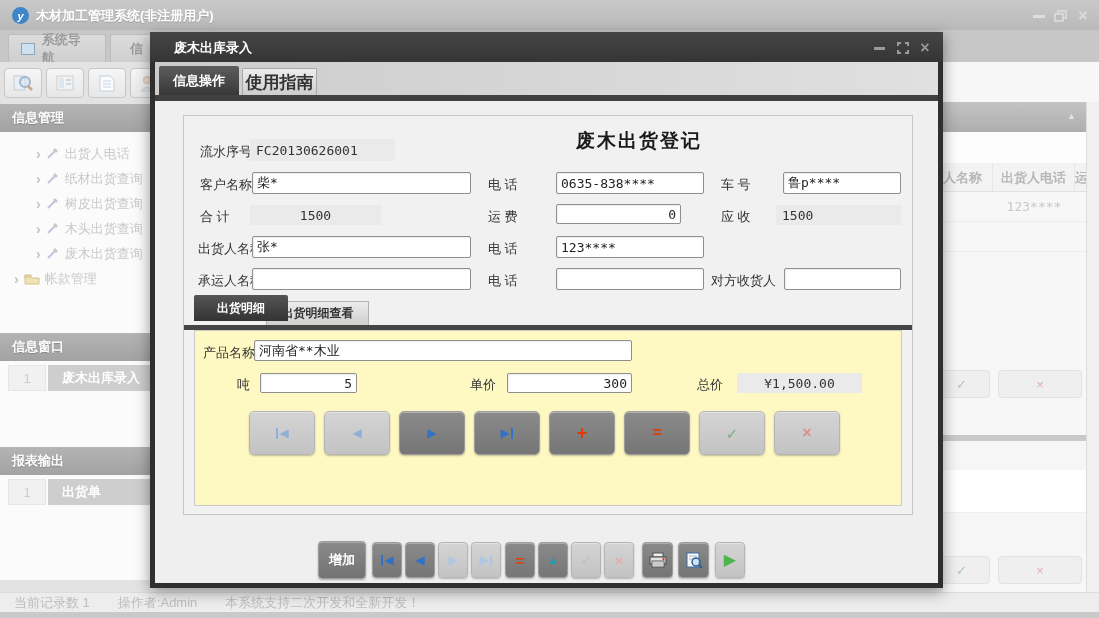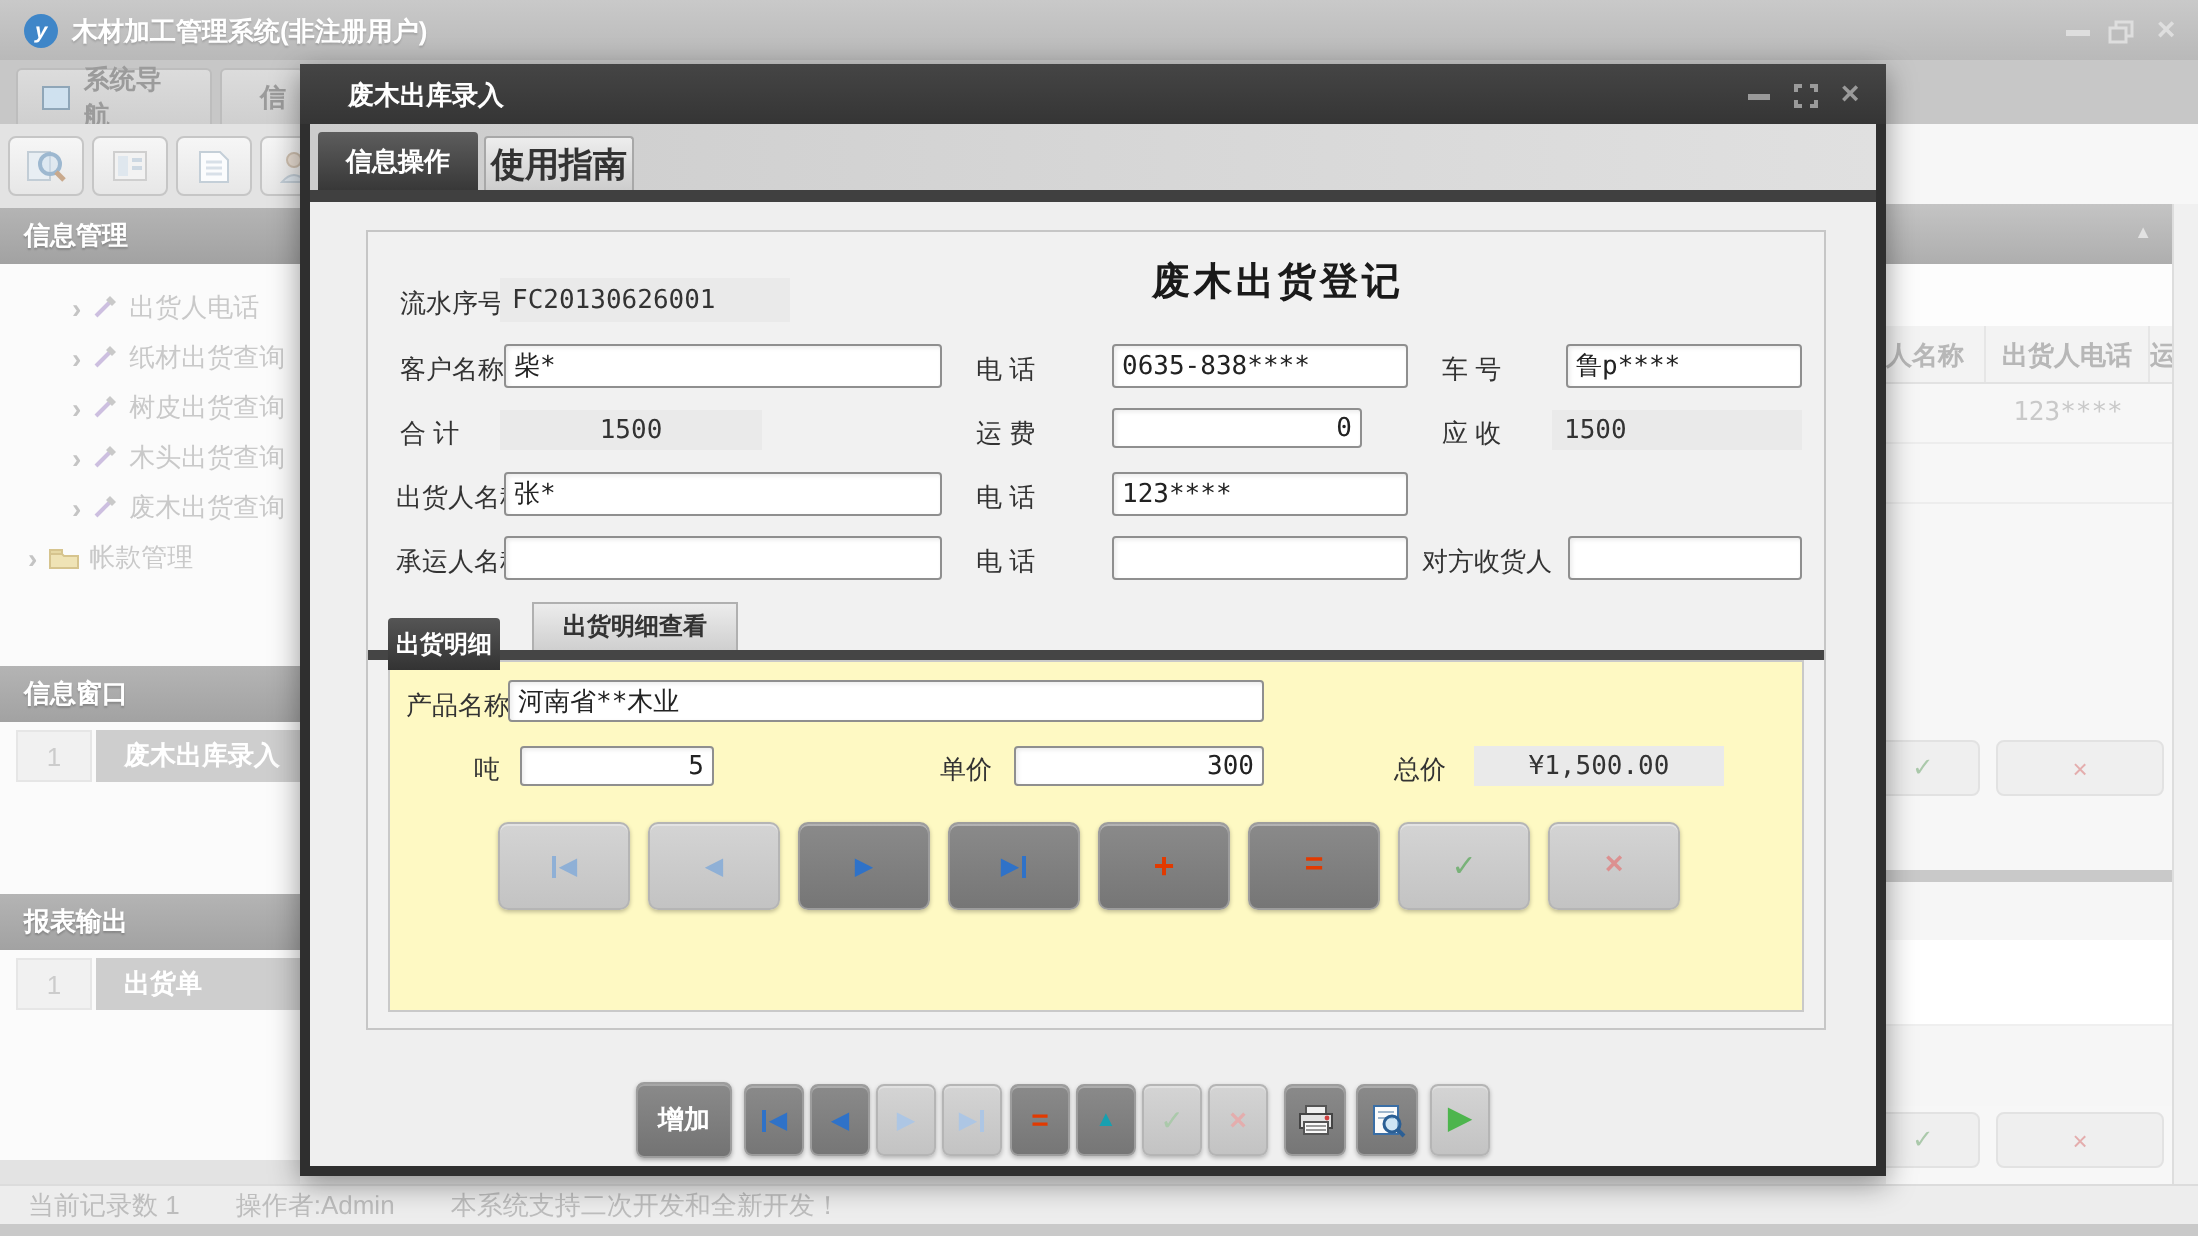--- a/index.html
+++ b/index.html
@@ -92,21 +92,21 @@
     border:1px solid #c6c6c6; background:#f1f1f1; }
   .flabel { position:absolute; font-size:13px; color:#333; white-space:nowrap; }
   .tinput { position:absolute; height:22px; background:#fff; border:1px solid #8f8f8f;
     border-radius:2px; font:13px "DejaVu Sans Mono",monospace; color:#222; padding:0 4px;
     box-shadow:inset 1px 1px 2px rgba(0,0,0,.08); }
   .rofield { position:absolute; background:#eaeaea; color:#333;
     font:13px "DejaVu Sans Mono",monospace; display:flex; align-items:center; padding:0 6px; }
   .form-heading { position:absolute; left:340px; top:12px; width:230px; text-align:center;
     font-size:19px; font-weight:bold; color:#1a1a1a; letter-spacing:2px; }
 
-  .dtab-active { position:absolute; left:10px; top:193px; width:56px; height:26px;
+  .dtab-active { position:absolute; left:10px; top:179px; width:94px; height:26px;
     background:linear-gradient(#555,#333); color:#fff; font-weight:bold; font-size:12px;
     display:flex; align-items:center; justify-content:center; border-radius:2px 2px 0 0; z-index:2; }
   .dtab { position:absolute; left:82px; top:185px; width:103px; height:24px;
     background:linear-gradient(#ececec,#cfcfcf); border:1px solid #b0b0b0; border-bottom:none;
     color:#333; font-weight:bold; font-size:12px; display:flex; align-items:center; justify-content:center; }
   .dtab-sep { position:absolute; left:0; top:209px; width:728px; height:5px; background:#454545; }
   .detail-panel { position:absolute; left:10px; top:214px; width:708px; height:176px;
     border:1px solid #c9c9c9; background:#fef9c3; }
 
   .navbtn { position:absolute; top:80px; width:66px; height:44px; border-radius:5px;

